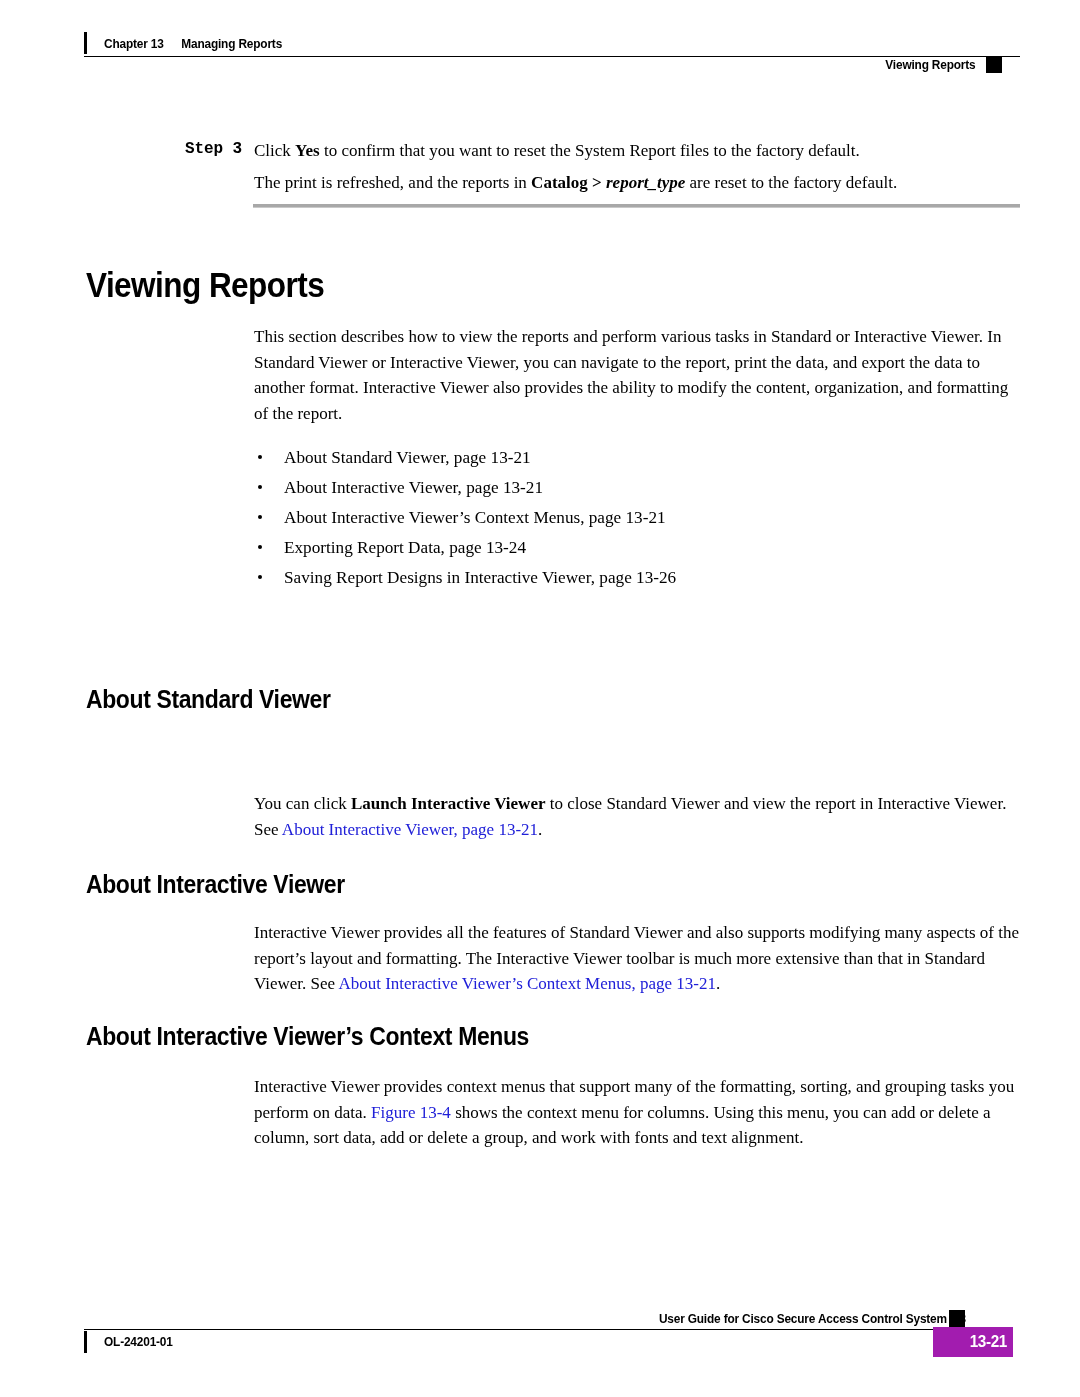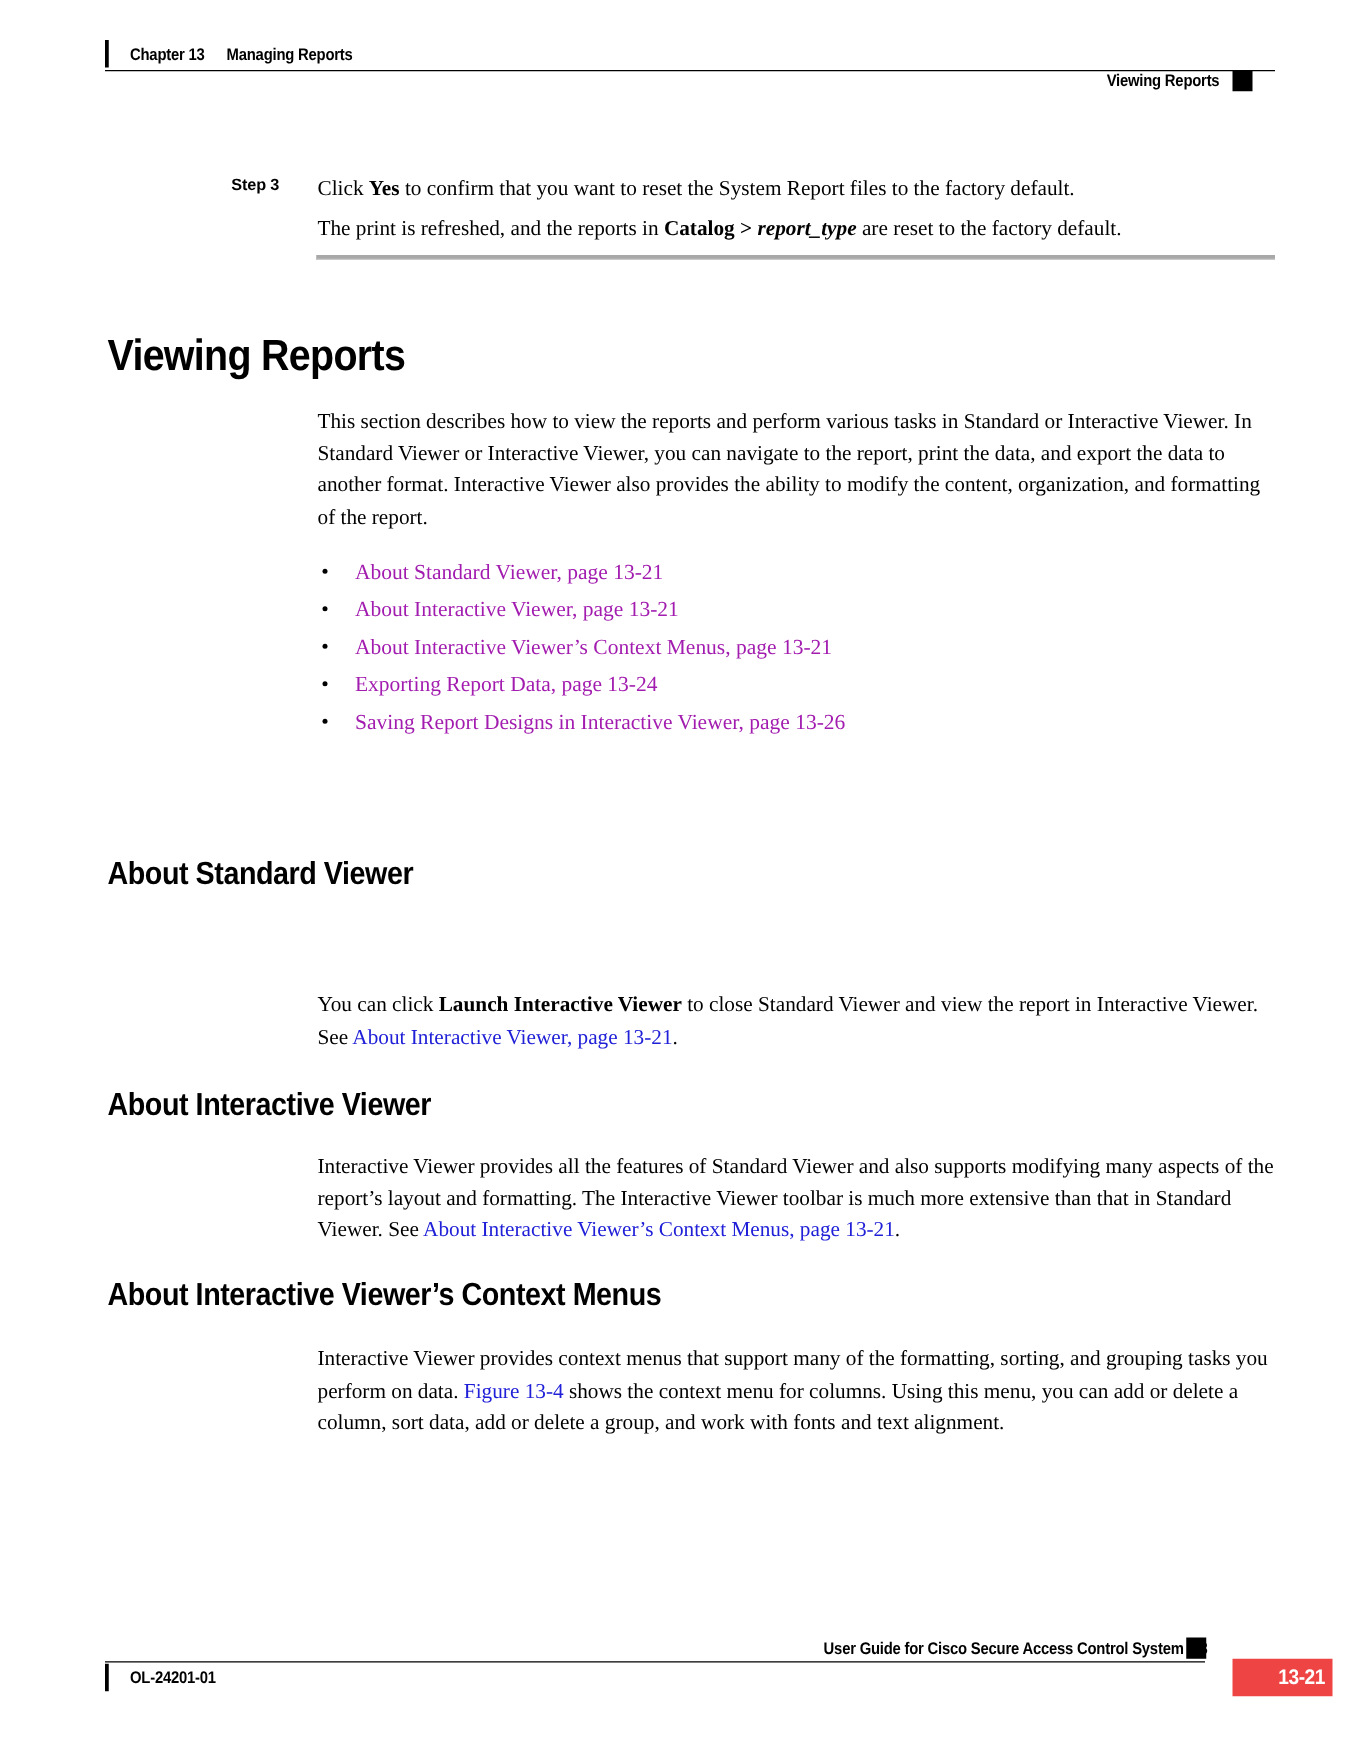--- a/index.html
+++ b/index.html
@@ -84,23 +84,23 @@
     line-height: 25.6px;
     text-align: left;
     color: #000;
   }
   .body-col b, .bold { font-weight: bold; }
   .body-col i, .ital { font-style: italic; }
 
   .step-label {
     position: absolute;
     left: 185px;
-    font-family: Liberation Sans, sans-serif;
-    font-weight: bold;
-    font-size: 13px;
+    font-family: Liberation Mono, monospace;
+    font-weight: bold;
+    font-size: 16px;
     white-space: nowrap;
     letter-spacing: -0.1px;
   }
 
   .rule-gray {
     position: absolute;
     left: 253px;
     width: 767px;
     height: 3px;
     background: #a8a8a8;
@@ -149,21 +149,21 @@
   .bullet-dot {
     position: absolute;
     left: 0; top: 8px;
     width: 4px; height: 4px;
     border-radius: 50%;
     background: #000;
   }
   .bullet-text {
     position: absolute;
     left: 26px; top: 0;
-    color: #a21caf;
+    color: #000000;
   }
 
   a, .lnk { color: #2020d8; text-decoration: none; }
 
   
   .ftr-right {
     position: absolute;
     right: 114px; top: 1311px;
     font-family: "Liberation Sans", sans-serif;
     font-weight: bold;
@@ -197,23 +197,23 @@
     font-family: "Liberation Sans", sans-serif;
     font-weight: bold;
     font-size: 13.5px;
     letter-spacing: -0.2px;
     white-space: nowrap;
     transform: scaleX(0.88);
     transform-origin: left center;
   }
   .pagenum-box {
     position: absolute;
-    left: 986px; top: 1327px;
+    left: 933px; top: 1327px;
     width: 80px; height: 30px;
-    background: #ef4444;
+    background: #a21caf;
   }
   .pagenum-box span {
     position: absolute;
     left: 0; right: 6px;
     top: 5px;
     text-align: right;
     color: #fff;
     font-family: "Liberation Sans", sans-serif;
     font-weight: bold;
     font-size: 17px;

